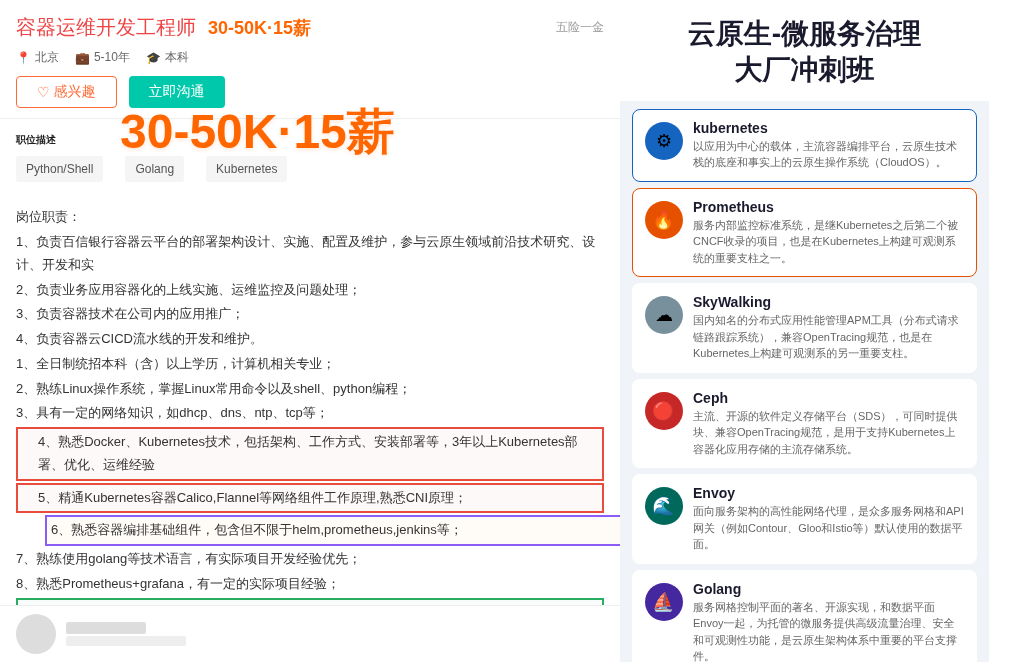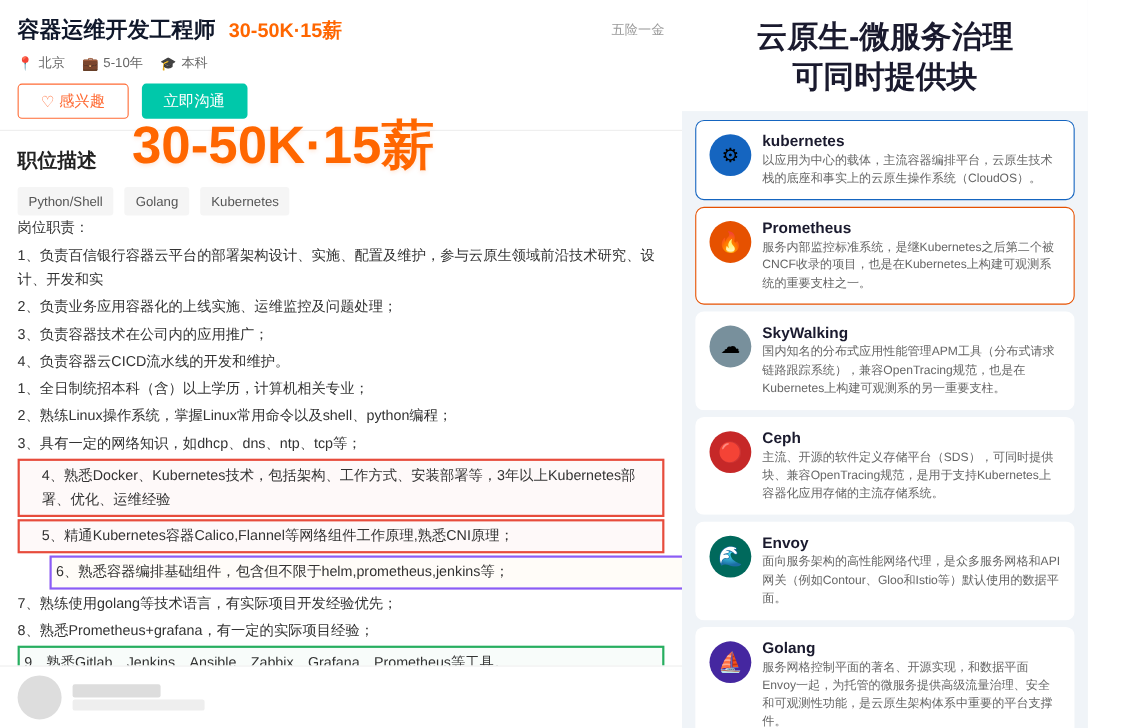--- a/index.html
+++ b/index.html
@@ -30,22 +30,22 @@
 
     .job-title-row {
       display: flex;
       align-items: center;
       gap: 12px;
       margin-bottom: 8px;
     }
 
     .job-title {
       font-size: 20px;
-      font-weight: bold;
-      color: #0f172a;
+      font-weight: normal;
+      color: #ef4444;
     }
 
     .salary-tag {
       font-size: 18px;
       font-weight: bold;
       color: #ff6600;
     }
 
     .company-badge {
       font-size: 12px;
@@ -115,29 +115,29 @@
       font-size: 13px;
       color: #333;
       line-height: 1.7;
       height: calc(662px - 130px);
       overflow: hidden;
       position: relative;
     }
 
     .job-section-title {
       font-weight: bold;
-      font-size: 18px;
+      font-size: 10px;
       margin-bottom: 8px;
       color: #222;
     }
 
     .tags-row {
       display: flex;
-      gap: 10px;
-      margin-bottom: 0;
+      gap: 22px;
+      margin-bottom: 24px;
     }
 
     .tag {
       background: #f5f5f5;
       padding: 3px 10px;
       border-radius: 3px;
       font-size: 12px;
       color: #555;
     }
 
@@ -379,21 +379,21 @@
       <div class="profile-name-blur"></div>
       <div class="profile-sub-blur"></div>
     </div>
   </div>
 </div>
 
 <div class="right-panel">
   <div class="right-header">
     <div class="right-header-title">
       <span>云原生-微服务治理</span><br>
-      <span>可同时提供块</span>
+      <span>大厂冲刺班</span>
     </div>
   </div>
 
   <div class="cards-list" id="cards-container">
   <div class="card border-blue">
     <div class="card-icon blue">⚙</div>
     <div class="card-content">
       <div class="card-title">kubernetes</div>
       <div class="card-desc">以应用为中心的载体，主流容器编排平台，云原生技术栈的底座和事实上的云原生操作系统（CloudOS）。</div>
     </div>

